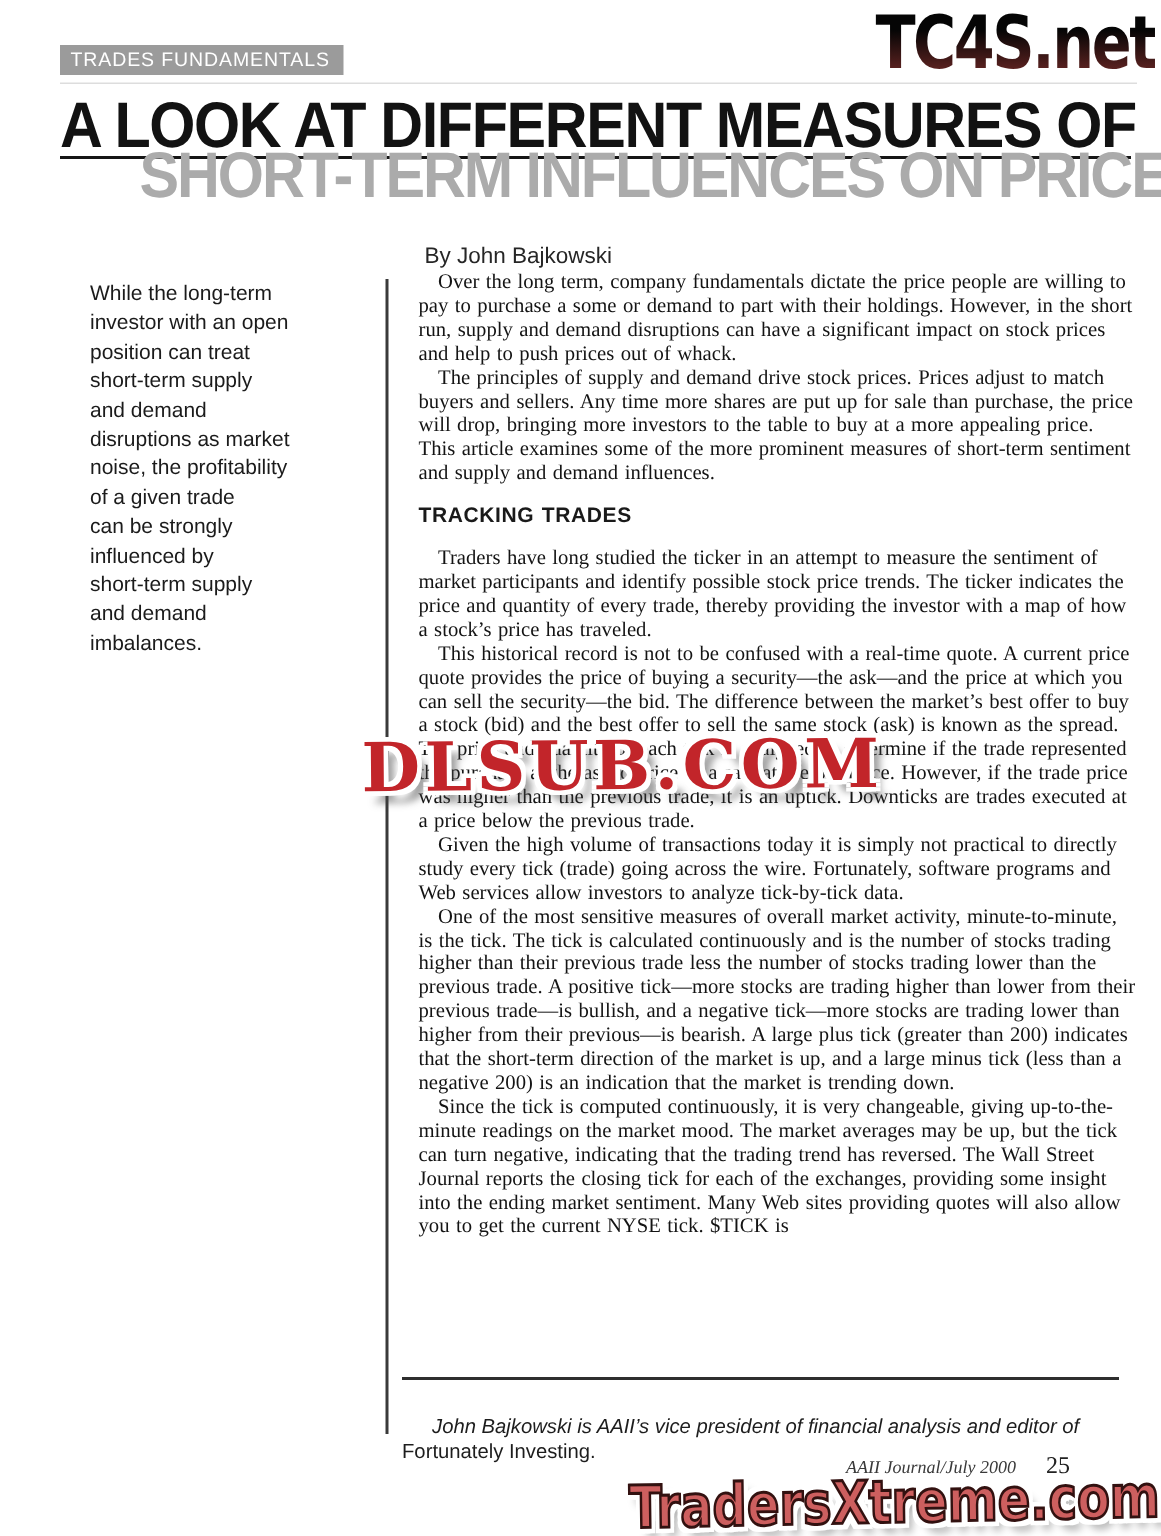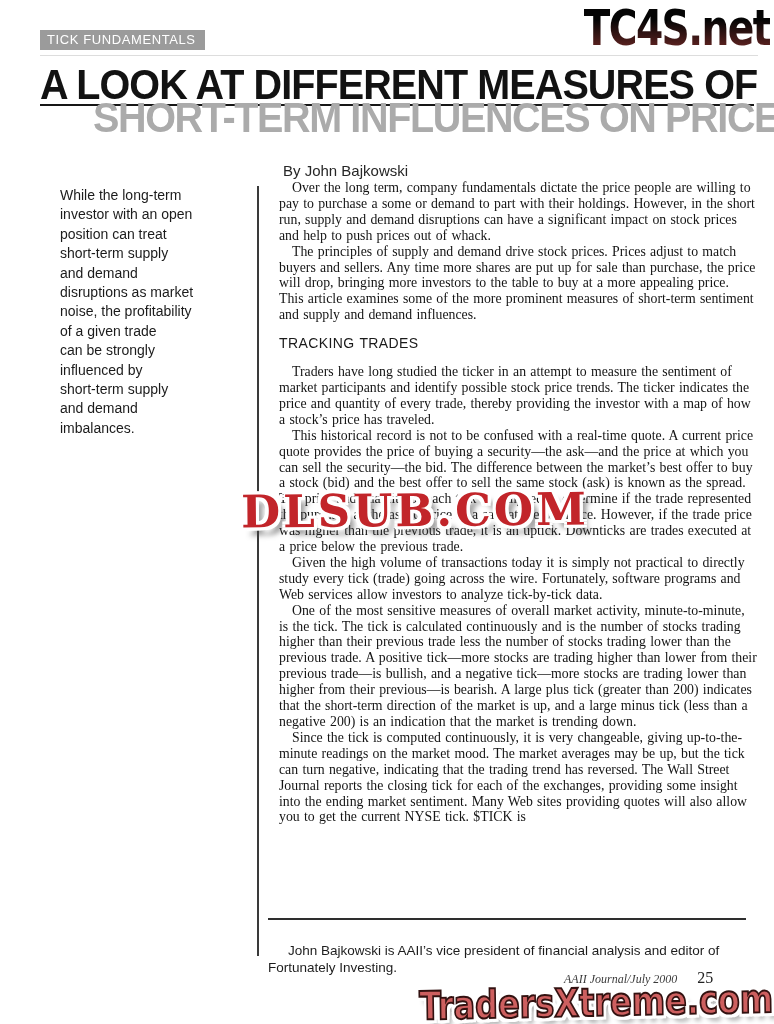--- a/index.html
+++ b/index.html
@@ -48,34 +48,34 @@
   .vrule{
     position:absolute; left:257px; top:186px; width:2px; height:770px; background:#3a3a3a;
   }
   
   .main{
     position:absolute; left:279px; top:180px; width:478px;
     font-size:13.8px; line-height:15.9px; word-spacing:.06em; color:#141414;
   }
   .main p{margin:0; text-indent:13px;}
   .main h2{
-    font-family:"Liberation Sans", sans-serif; font-weight:normal;
+    font-family:"Liberation Sans", sans-serif; font-weight:bold;
     font-size:14px; letter-spacing:.4px; color:#1a1a1a;
     margin:13px 0 12px 0;
   }
   
   .bio-rule{
     position:absolute; left:268px; top:918px; width:478px; height:2px; background:#2e2e2e;
   }
   .bio{
     position:absolute; left:268px; top:928px; width:492px;
     font-family:"Liberation Sans", sans-serif; font-size:13.5px; line-height:17px;
     color:#1d1d1d; text-indent:20px;
   }
-  .bio .it{}
+  .bio .it{font-style:italic;}
   .footer{
     position:absolute; left:564px; top:969px; width:160px; white-space:nowrap;
   }
   .footer .journal{
     font-family:"Liberation Serif", serif; font-style:italic; font-size:12px; color:#3a3a3a;
   }
   .footer .pageno{
     font-family:"Liberation Serif", serif; font-size:16px; color:#222; margin-left:16px;
   }
   
@@ -110,21 +110,21 @@
       -4px 0 0 #fff, 4px 0 0 #fff, 0 -4px 0 #fff, 0 4px 0 #fff,
       6px 7px 6px rgba(0,0,0,.35);
     transform:scaleX(.82) rotate(-1deg); transform-origin:right bottom;
   }
 </style>
 </head>
 <body>
 
 <div class="page">
 
-  <div class="kicker">TICK FUNDAMENTALS</div>
+  <div class="kicker">TRADES FUNDAMENTALS</div>
   <div class="kicker-rule"></div>
 
   <div class="title1">A LOOK AT DIFFERENT MEASURES OF</div>
   <div class="title-underline"></div>
   <div class="title2">SHORT-TERM INFLUENCES ON PRICES</div>
 
   <div class="byline">By John Bajkowski</div>
 
   <div class="pullquote">While the long-term
 investor with an open

